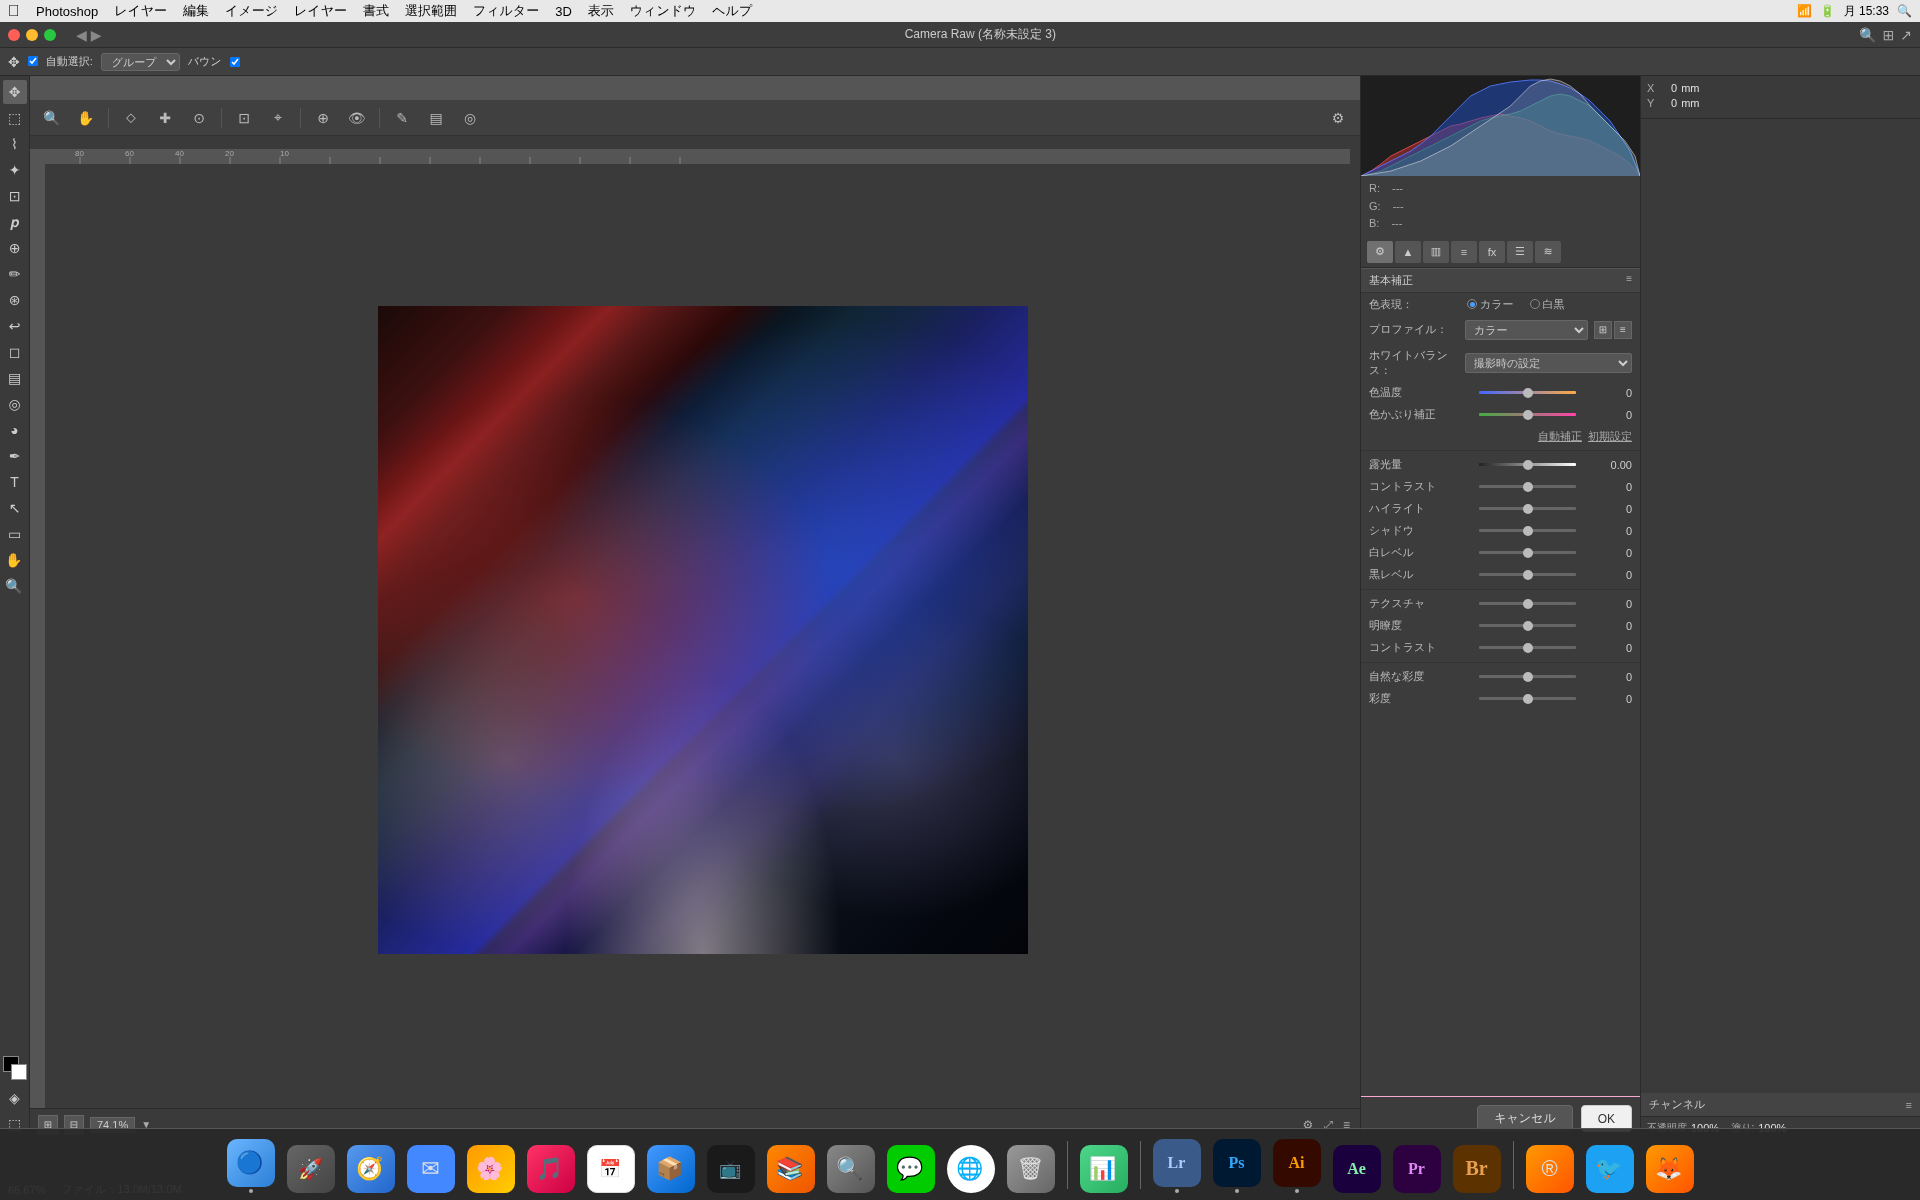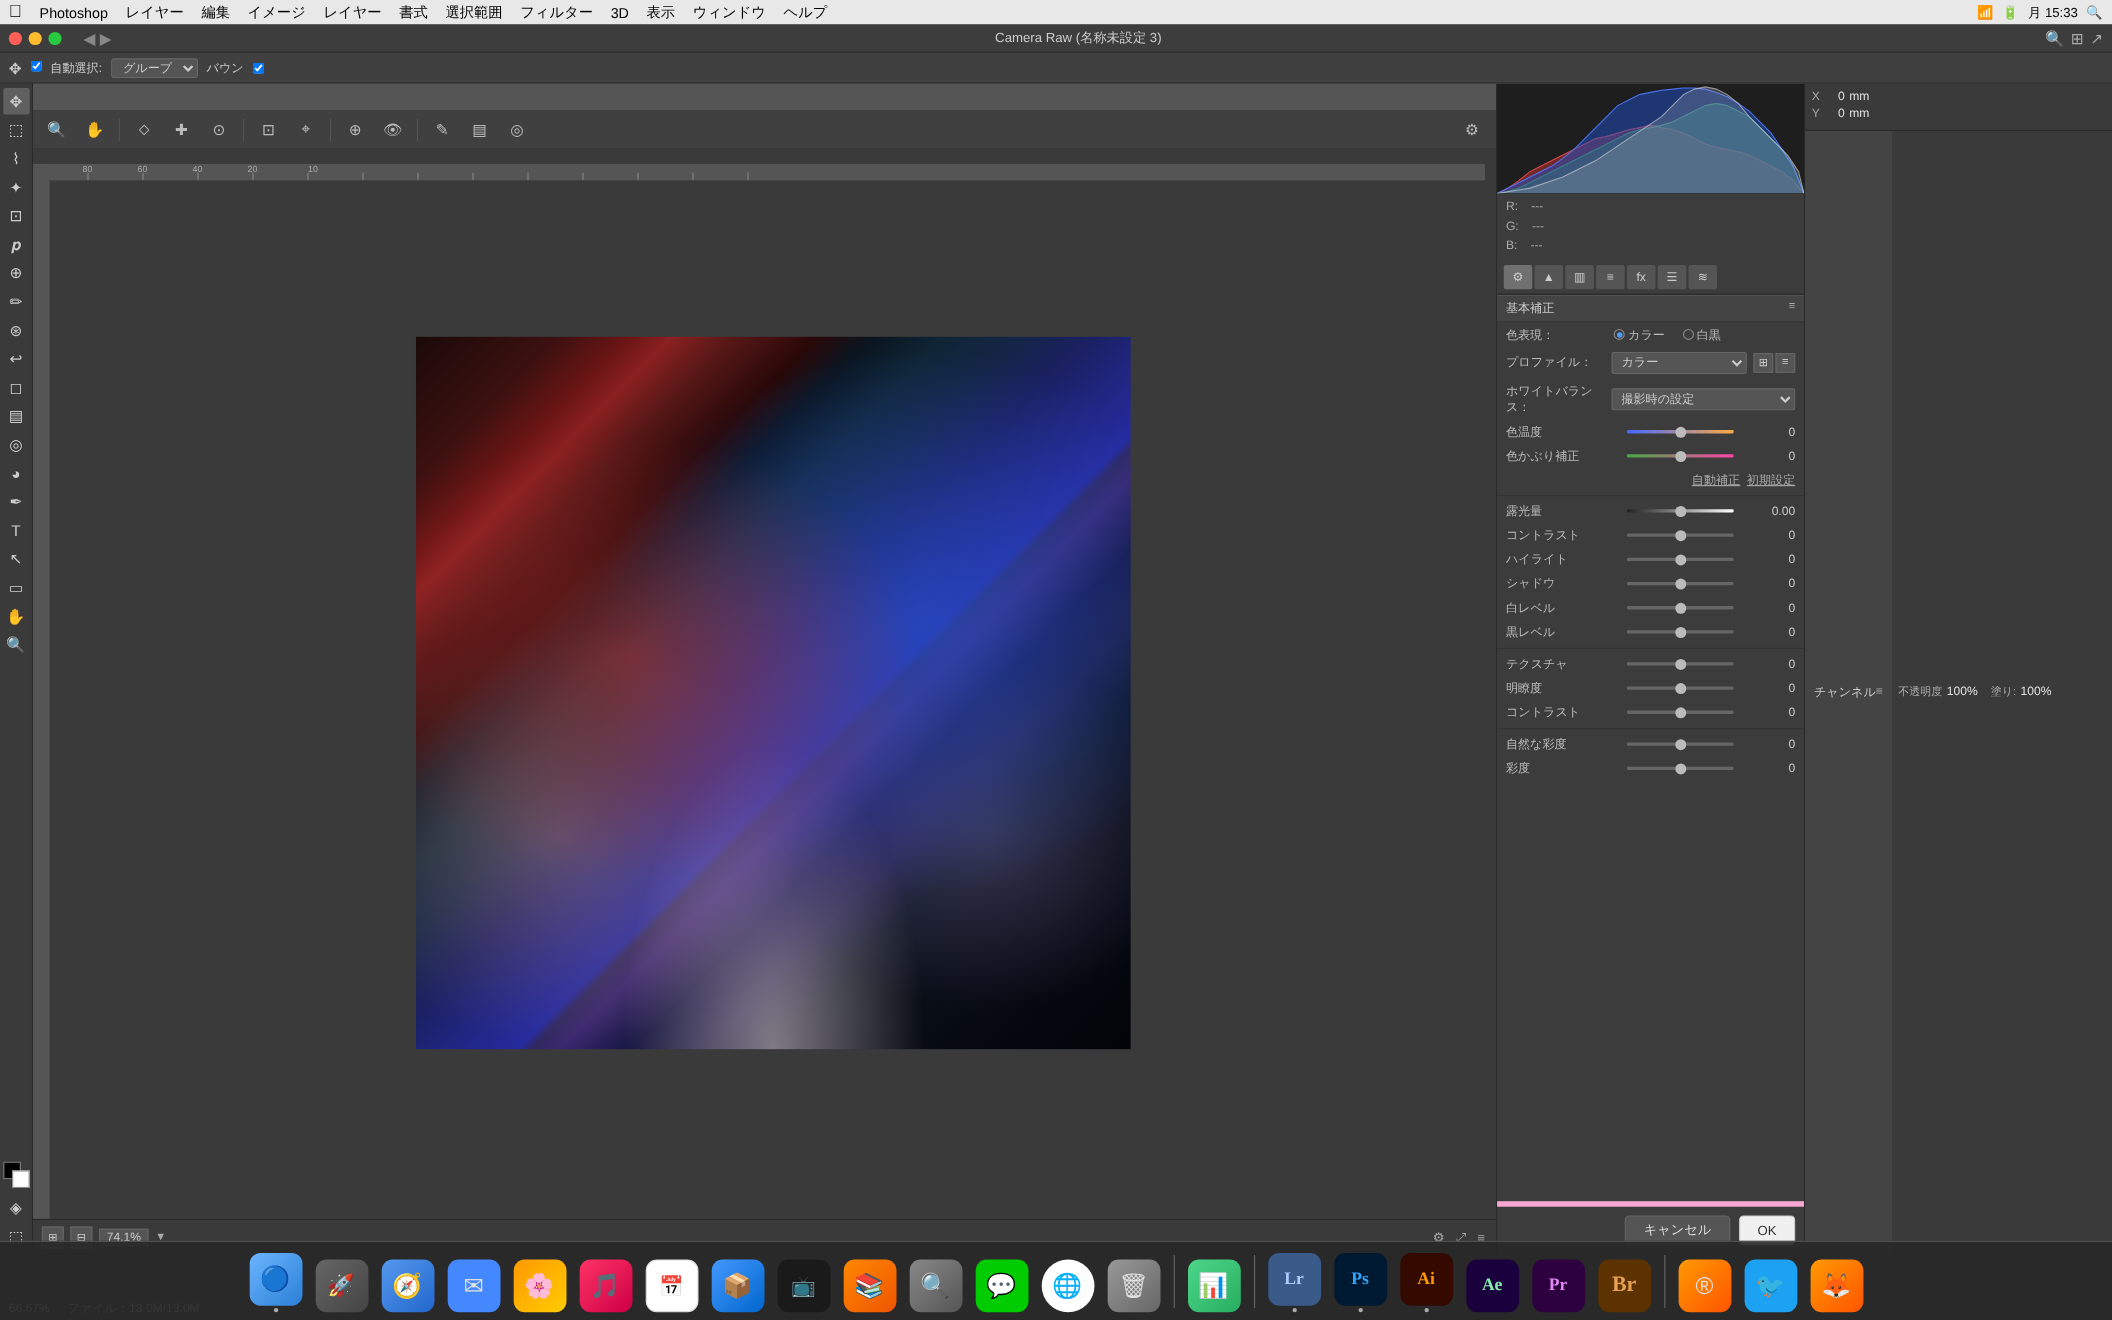--- a/index.html
+++ b/index.html
@@ -499,21 +499,21 @@
       cursor: pointer;
       text-decoration: underline;
     }
 
     
     #cr-footer {
       padding: 8px;
       display: flex;
       justify-content: flex-end;
       gap: 8px;
-      border-top: 5px solid #f9a8d4;
+      border-top: 1px solid #f9a8d4;
       background: #3c3c3c;
     }
     .cr-footer-btn {
       padding: 4px 16px;
       border-radius: 4px;
       font-size: 12px;
       cursor: pointer;
     }
     .cr-cancel-btn {
       background: #555;
@@ -545,21 +545,22 @@
       align-items: center;
       gap: 4px;
       margin-bottom: 3px;
     }
     .ps-prop-label { color: #aaa; font-size: 11px; width: 20px; }
 
     
     #ps-layers {
       flex: 1;
       display: flex;
-      flex-direction: row;
+      flex-direction: column;
+      justify-content: flex-end;
     }
     .ps-panel-header {
       background: #444;
       padding: 4px 8px;
       display: flex;
       align-items: center;
       justify-content: space-between;
       border-bottom: 1px solid #2a2a2a;
     }
     .ps-panel-title { color: #ccc; font-size: 11px; }

